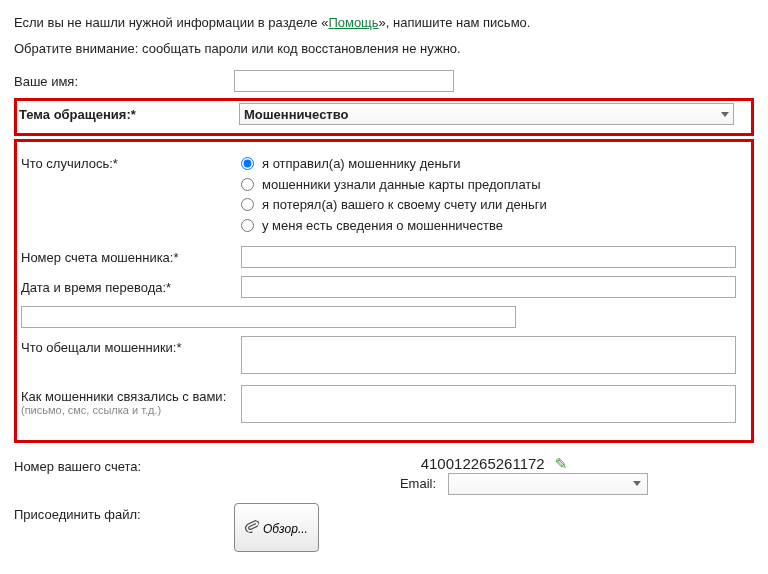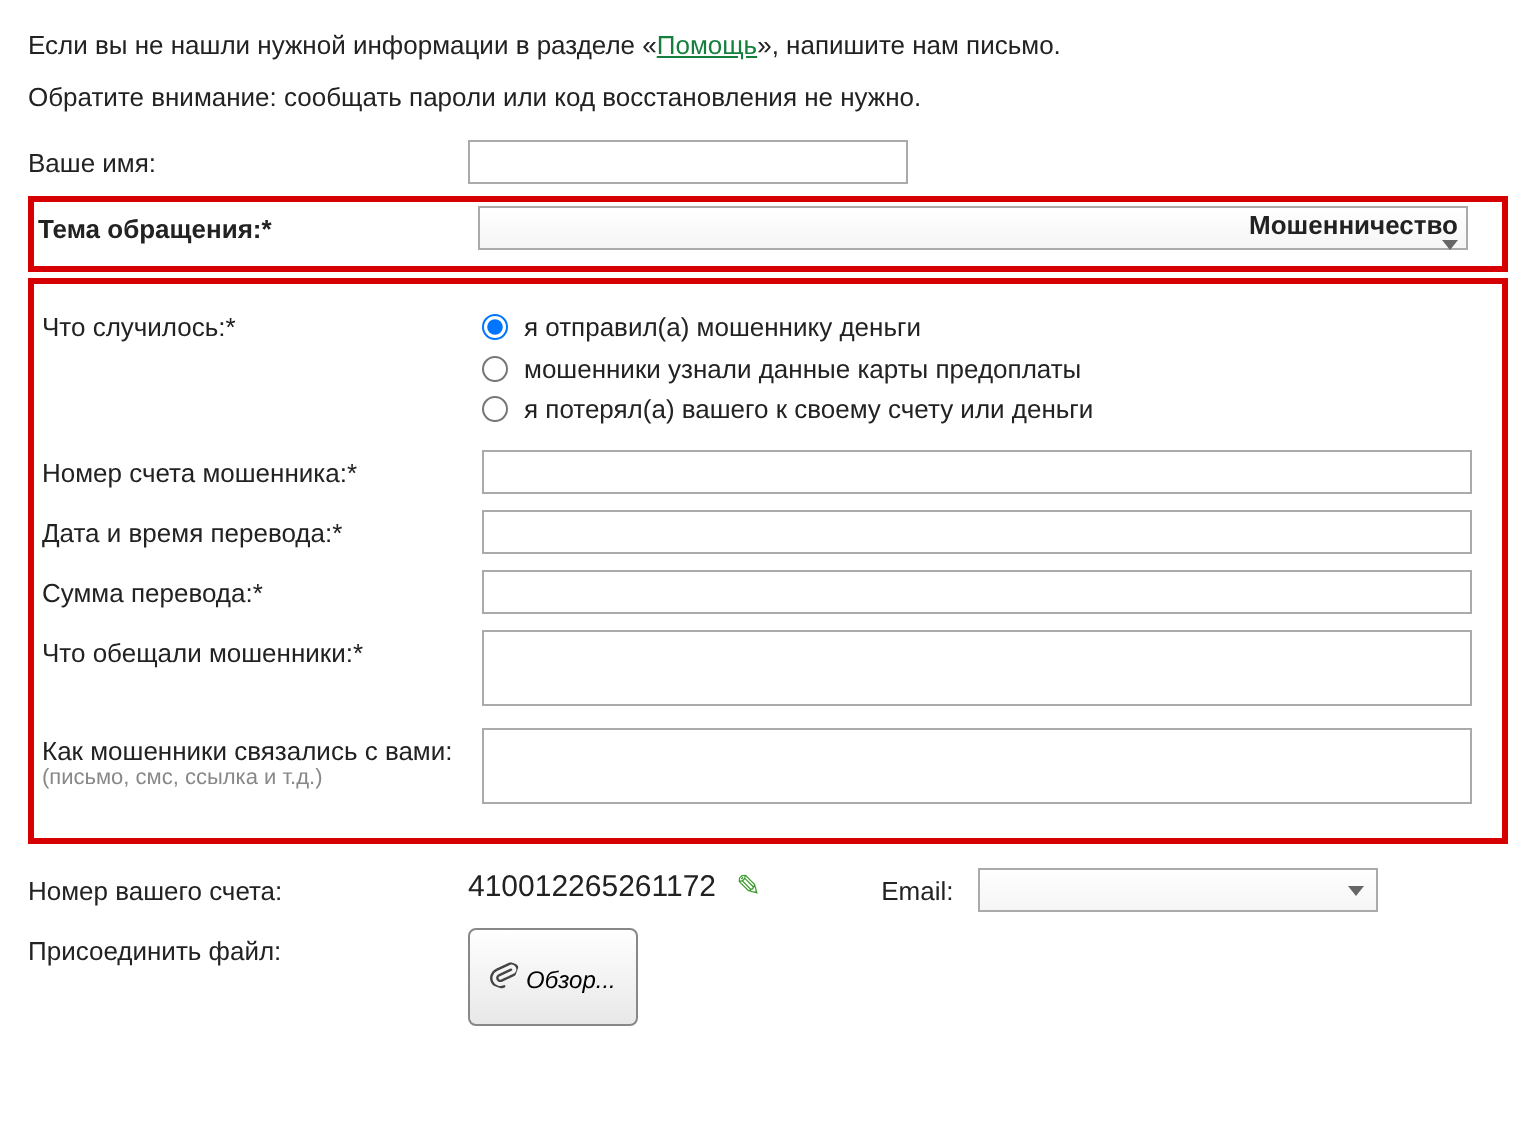--- a/index.html
+++ b/index.html
@@ -45,25 +45,24 @@
   textarea.wide {
     width: 495px;
     height: 38px;
     border: 1px solid #aaa;
     padding: 2px 4px;
     font-size: 13px;
     resize: none;
   }
   .select-field {
     display: flex;
-    align-items: flex-end;
+    align-items: center;
     justify-content: space-between;
     cursor: pointer;
     background: linear-gradient(#fff,#f5f5f5);
-    flex-direction: column;
   }
   .select-field .arrow {
     width: 0; height: 0;
     border-left: 4px solid transparent;
     border-right: 4px solid transparent;
     border-top: 5px solid #666;
   }
   .red-box {
     border: 3px solid #d60000;
     padding: 2px 2px;
@@ -176,39 +175,42 @@
         <label>я отправил(а) мошеннику деньги</label>
       </div>
       <div class="radio-row">
         <input type="radio" name="wh" style="">
         <label>мошенники узнали данные карты предоплаты</label>
       </div>
       <div class="radio-row">
         <input type="radio" name="wh" style="">
         <label>я потерял(а) вашего к своему счету или деньги</label>
       </div>
+      <div class="radio-row">
+        <input type="radio" name="wh" style="">
+        <label>у меня есть сведения о мошенничестве</label>
+      </div>
     </div>
   </div>
 
   <div class="form-row">
     <div class="form-label">Номер счета мошенника:*</div>
     <div class="form-control">
       <input type="text" class="text-field wide" style="">
     </div>
   </div>
 
   <div class="form-row">
     <div class="form-label">Дата и время перевода:*</div>
     <div class="form-control">
       <input type="text" class="text-field wide" style="">
     </div>
   </div>
 
   <div class="form-row">
-    <div class="form-label">Сумма перевода:*</div>
     <div class="form-control">
       <input type="text" class="text-field wide" style="">
     </div>
   </div>
 
   <div class="form-row">
     <div class="form-label">Что обещали мошенники:*</div>
     <div class="form-control">
       <textarea class="wide" style=""></textarea>
     </div>
@@ -221,21 +223,21 @@
     </div>
     <div class="form-control">
       <textarea class="wide" style=""></textarea>
     </div>
   </div>
 
 </div>
 
 <div class="form-row">
   <div class="form-label">Номер вашего счета:</div>
-  <div class="form-control" style="display:flex;align-items:flex-start;">
+  <div class="form-control" style="display:flex;align-items:center;flex-direction:column;">
     <span class="account-value">
       <span>410012265261172</span>
       <span class="pencil">✎</span>
     </span>
     <span class="email-block">
       <span>Email:</span>
       <div class="email-select">
         <span class="arrow"></span>
       </div>
     </span>

